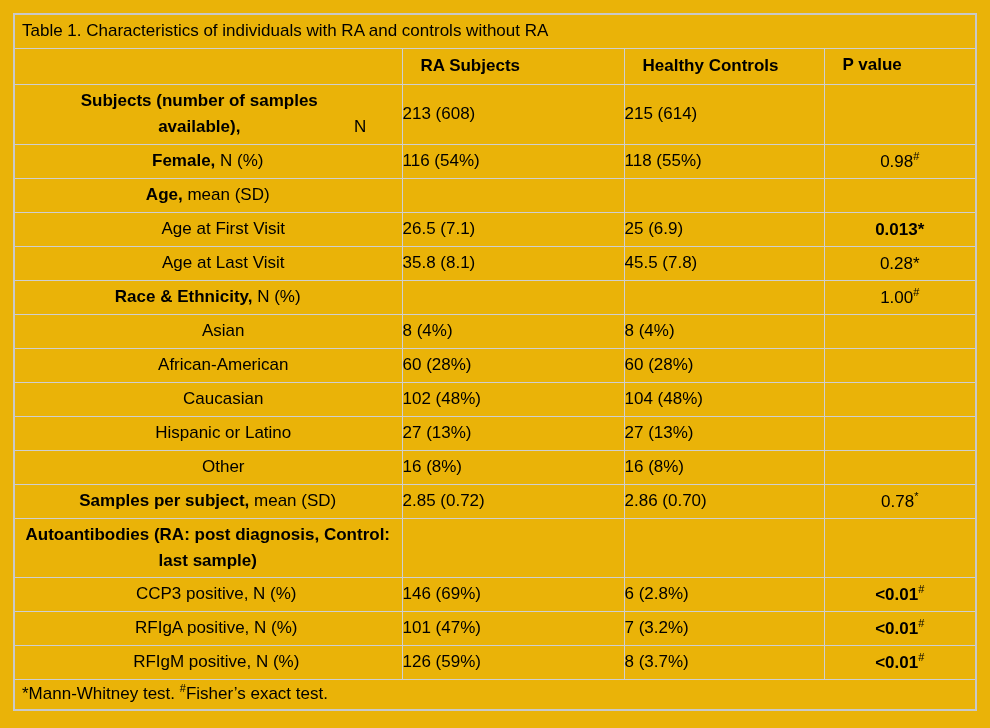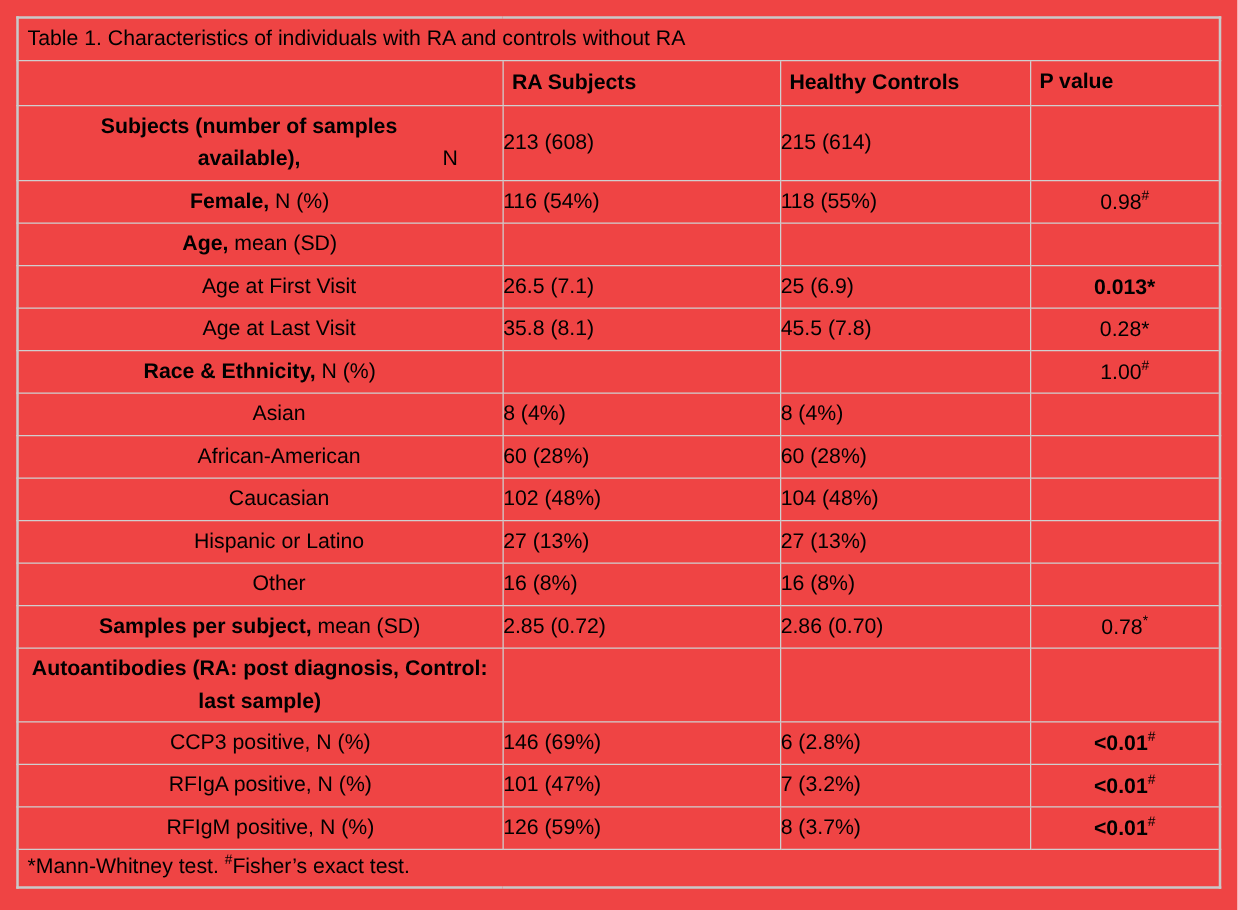--- a/index.html
+++ b/index.html
@@ -1,21 +1,21 @@
 <!DOCTYPE html>
 <html><head>
 <meta charset="utf-8">
 <style>
   * { margin: 0; padding: 0; box-sizing: border-box; }
   html, body { background: #ffffff; }
   .page {
     position: relative;
     width: 990px;
     height: 728px;
-    background: #ef4444;
+    background: #eab308;
     font-family: "Liberation Sans", "DejaVu Sans", sans-serif;
     color: #000000;
   }
   table.t1 {
     position: absolute;
     left: 13px;
     top: 13px;
     width: 962px;
     border-collapse: collapse;
     table-layout: fixed;
@@ -26,21 +26,21 @@
   }
   table.t1 td { border: 1.5px solid #cfcfcf; overflow: hidden; }
 
   tr.h34 { height: 34px; }
   tr.h36 { height: 36px; }
   tr.h60 { height: 60px; }
   tr.h59 { height: 59px; margin-top: 34px; }
   tr.h31 { height: 31px; }
 
   td.title-cell { padding-left: 7px; vertical-align: middle; }
-  td.c-h  { font-weight: bold; padding-left: 7px; vertical-align: middle; }
+  td.c-h  { font-weight: bold; padding-left: 18px; vertical-align: middle; }
   td.c-hp { vertical-align: top; padding-top: 3px; margin-top: 13px; }
 
   td.c-label { text-align: center; padding-left: 7px; padding-right: 8px; vertical-align: middle; }
   td.c-label.ind1 { padding-left: 38px; margin-top: 20px; }
   td.c-label.ind2 { padding-left: 24px; }
   td.c-val { vertical-align: middle; }
   td.c-p   { text-align: center; vertical-align: top; padding-top: 4px; }
 
   span.b { font-weight: bold; }
   span.b.wrapnarrow { display: inline-block; width: 300px; }

